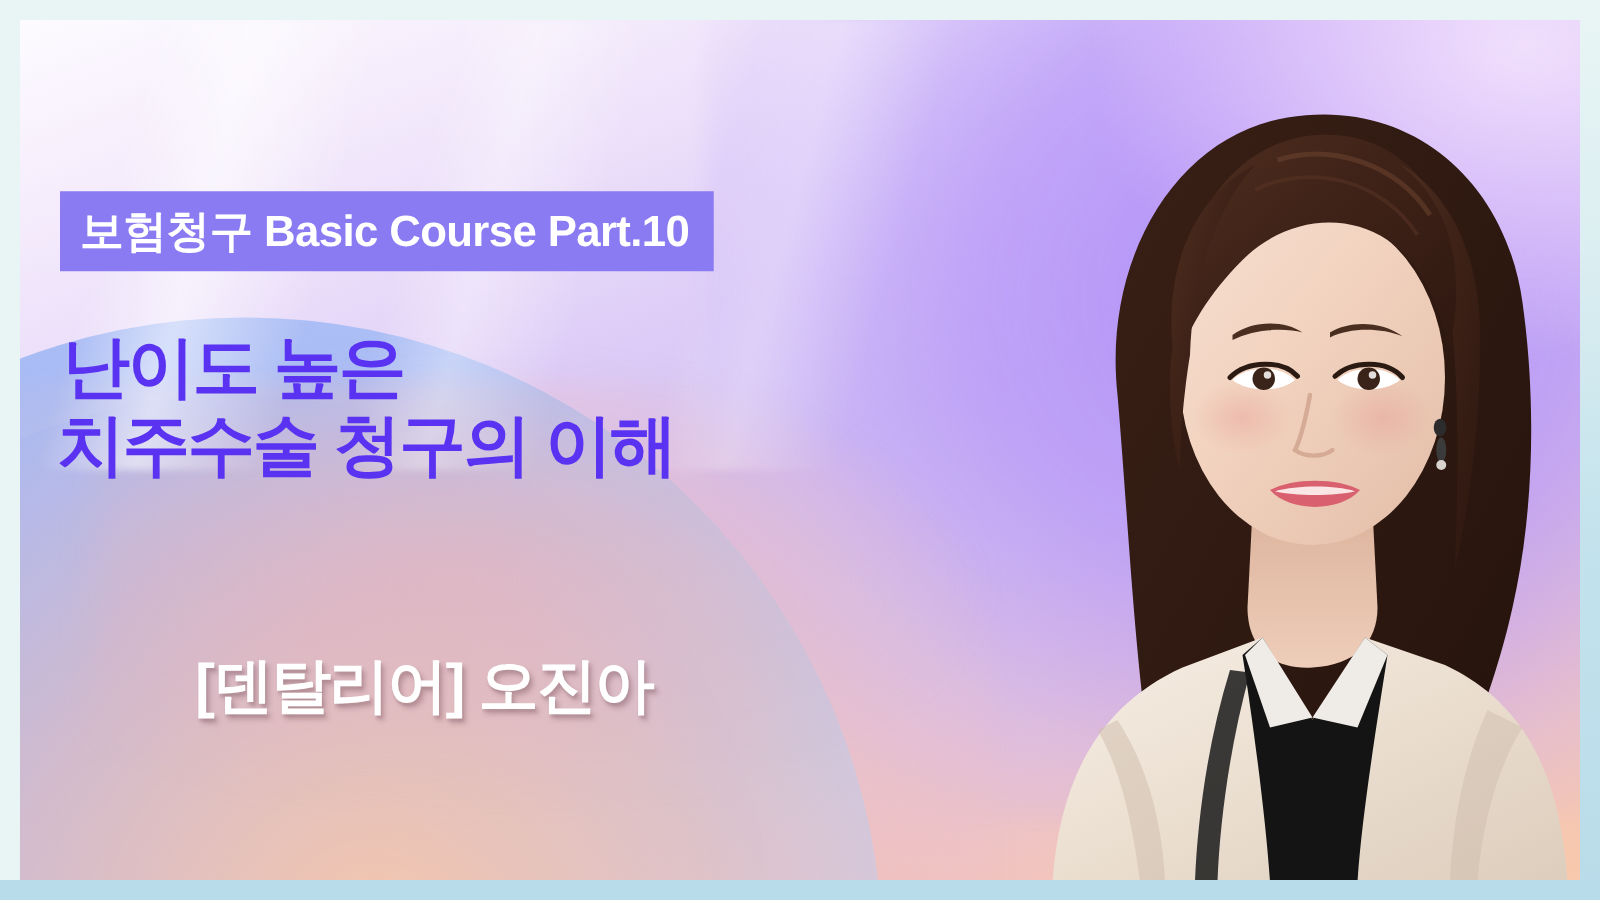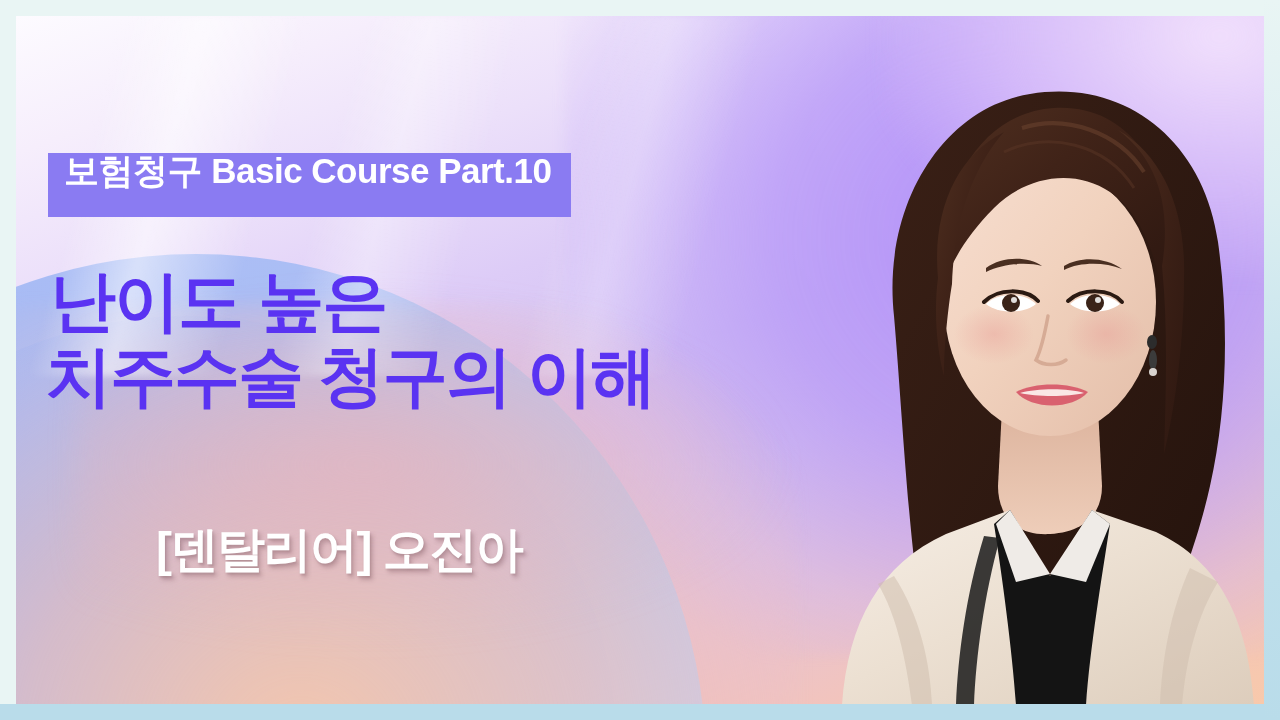--- a/index.html
+++ b/index.html
@@ -87,38 +87,38 @@
     position:absolute;right:0px;bottom:0;width:430px;height:689px;z-index:12;
   }
   .portrait svg{display:block;width:100%;height:100%;}
 
   
   .content{position:absolute;left:0;top:0;width:1248px;height:689px;z-index:20;pointer-events:none;}
 
   .badge{
     position:absolute;left:32px;top:137px;
     height:64px;
-    display:flex;
+    display:flex;align-items:center;
     padding:0 20px 0 16px;
     background:#8a7bf2;
     pointer-events:auto;
   }
   .badge-text{
     color:#ffffff;
     font-size:35px;
     font-weight:700;
     letter-spacing:-0.5px;
     white-space:nowrap;
     line-height:1;
   }
 
   .title{
     position:absolute;left:34px;top:248px;
     color:#5a33f2;
-    font-size:66px;
+    font-size:54px;
     font-weight:800;
     line-height:1.14;
     letter-spacing:-2px;
     white-space:nowrap;
   }
   .title .l2{ margin-left:-4px; display:block; }
 
   .subtitle{
     position:absolute;left:140px;top:508px;
     color:#ffffff;

